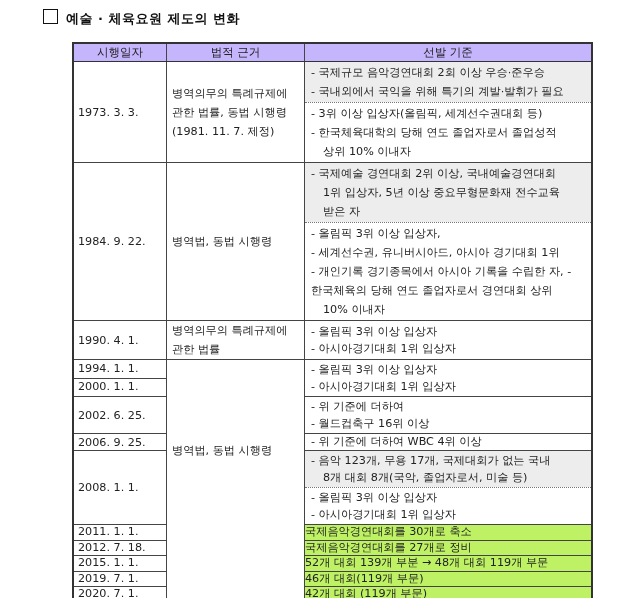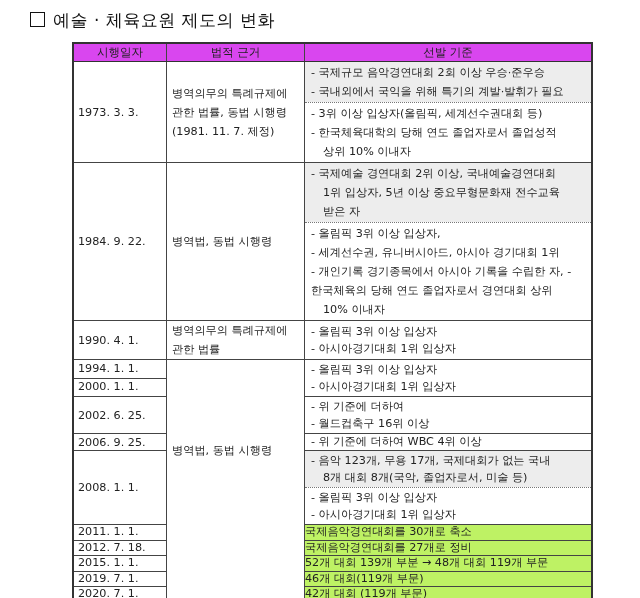--- a/index.html
+++ b/index.html
@@ -1,23 +1,23 @@
 <!DOCTYPE html>
 <html><head>
 <meta charset="utf-8">
 <style>
   html, body { margin:0; padding:0; background:#ffffff; }
   body { width:640px; height:598px; position:relative; overflow:hidden;
          font-family:"DejaVu Sans", "Liberation Sans", sans-serif; color:#222; }
-  .title { position:absolute; left:30px; top:9px; font-size:17px; font-weight:normal; letter-spacing:0.5px; color:#111; }
+  .title { position:absolute; left:43px; top:9px; font-size:13px; font-weight:bold; letter-spacing:0.5px; color:#111; }
   .title .box { display:inline-block; width:13px; height:13px; border:1.5px solid #111; vertical-align:-1px; margin-right:8px; }
   table { position:absolute; left:72px; top:42px; width:521px; border-collapse:collapse;
           border:2px solid #333; font-size:11.2px; }
   td, th { border:1px solid #444; padding:0; vertical-align:middle; }
-  th { background:#d946ef; font-weight:normal; height:17px; font-size:11.5px; text-align:center; border-bottom:1.5px solid #333; }
+  th { background:#c4b5fd; font-weight:normal; height:17px; font-size:11.5px; text-align:center; border-bottom:1.5px solid #333; }
   td.date { width:88px; padding-left:4px; }
   td.law { width:132px; padding-left:5px; line-height:19px; }
   td.crit { padding:0; }
   .blk { padding:1px 16px 1px 6px; line-height:19px; }
   .blk.art { background:#ededed; }
   .blk + .blk { border-top:1px dotted #777; }
   .ln { display:block; }
   .ln.ind { padding-left:12px; }
   .single { padding:0 5px; line-height:14.5px; }
   .single.art { background:#bef264; }

